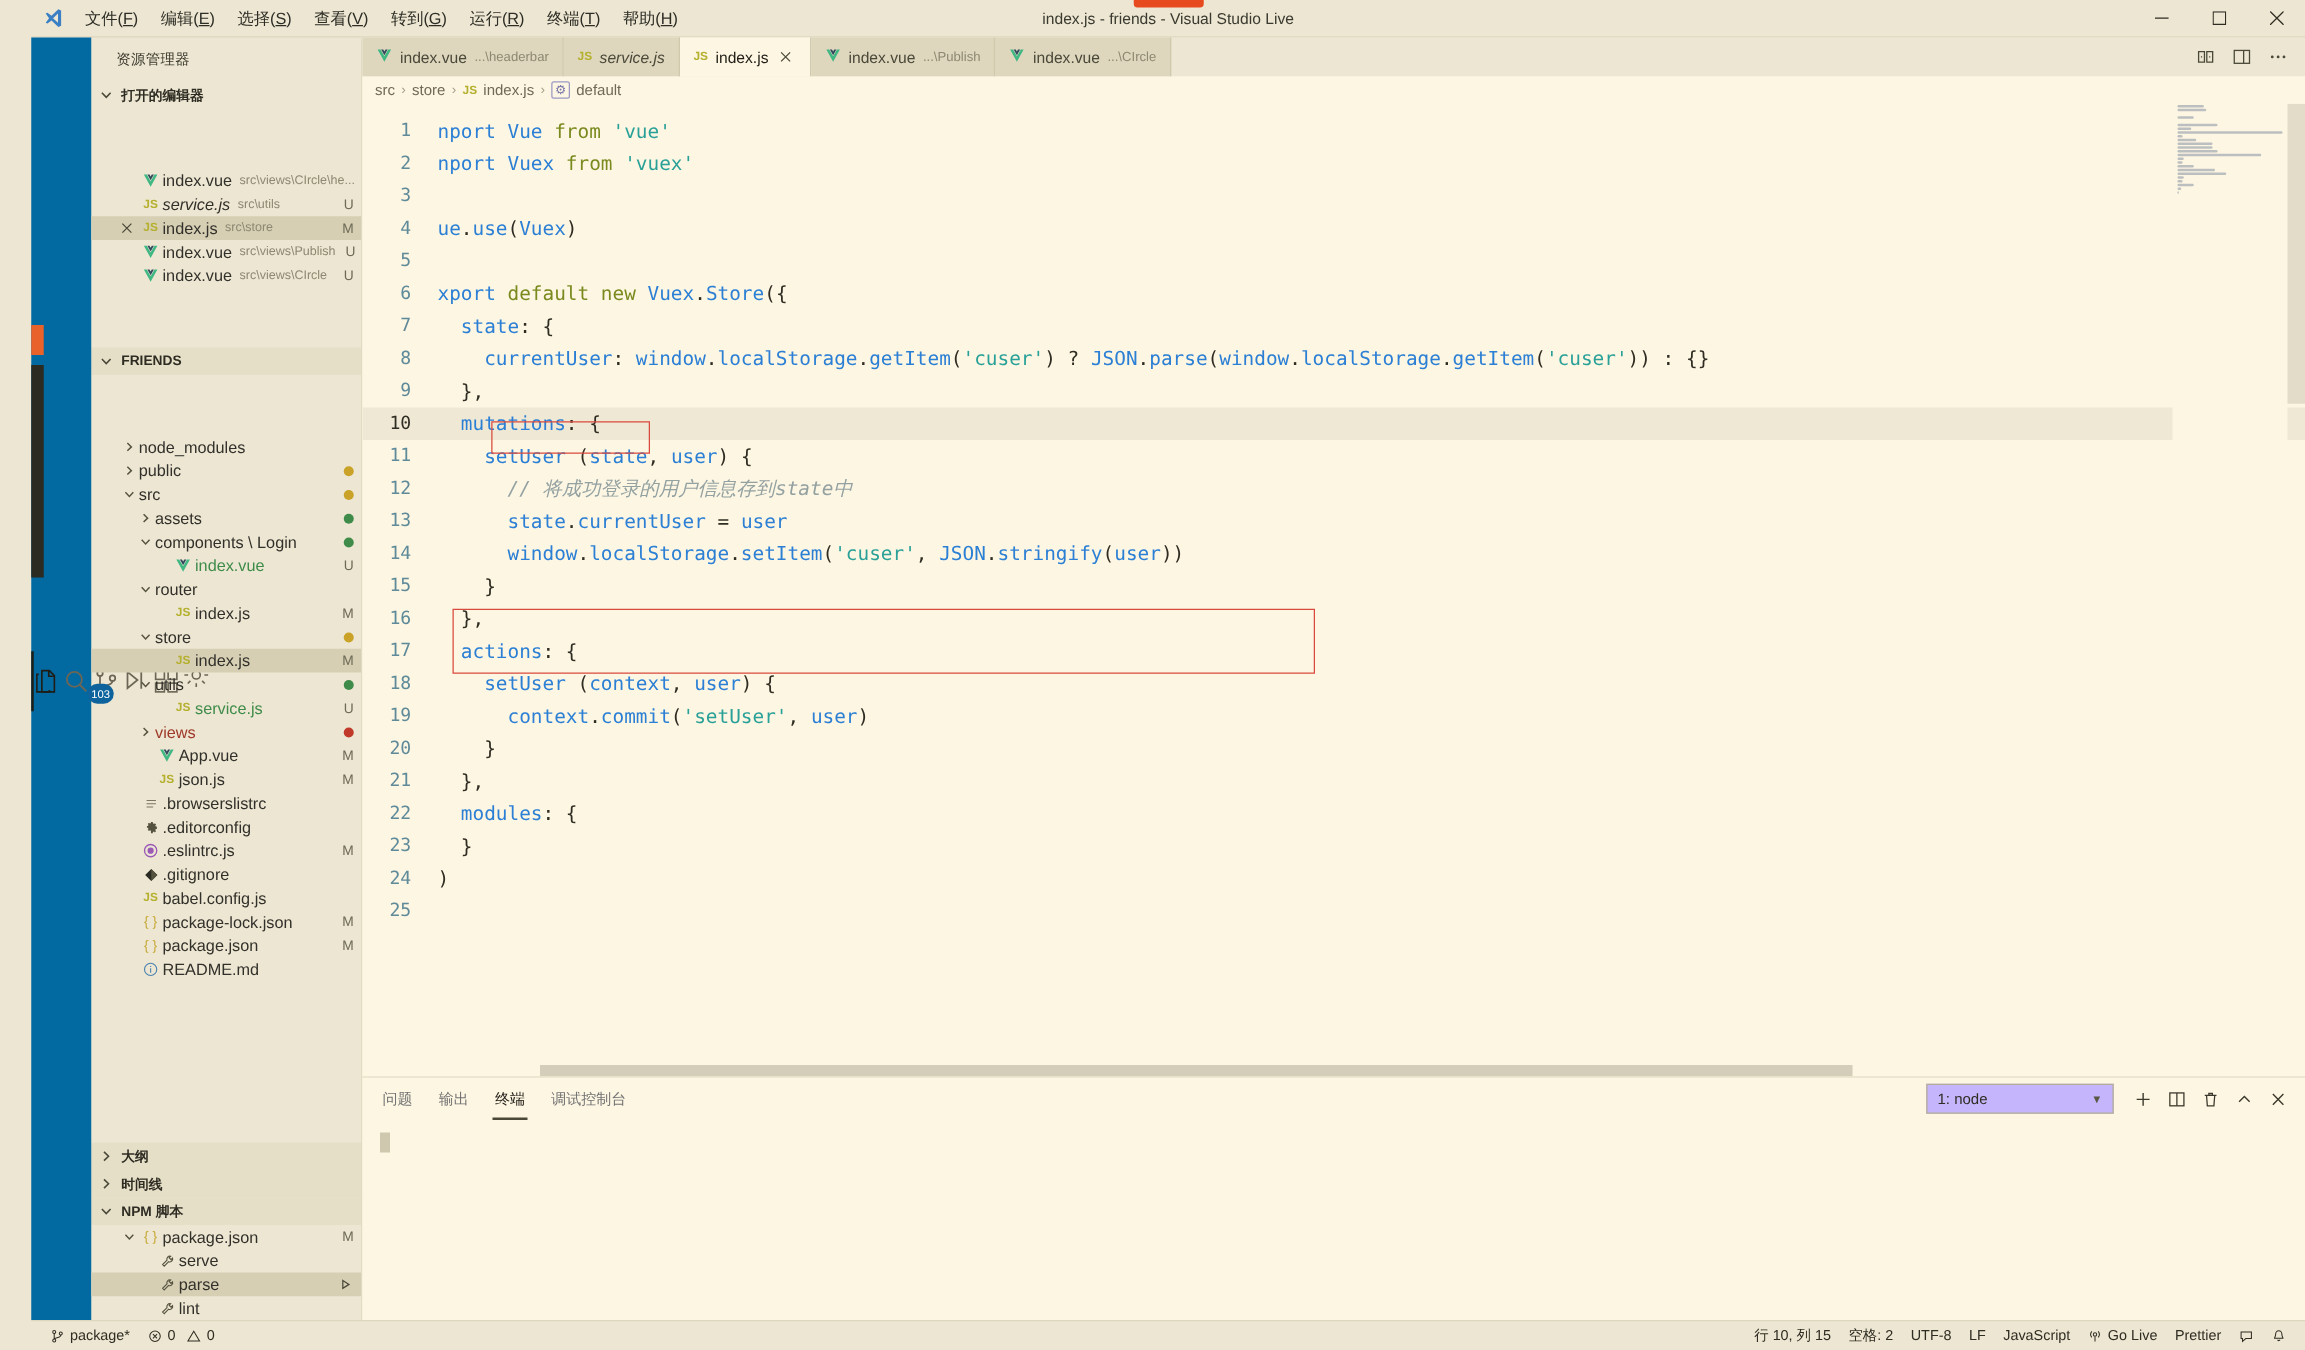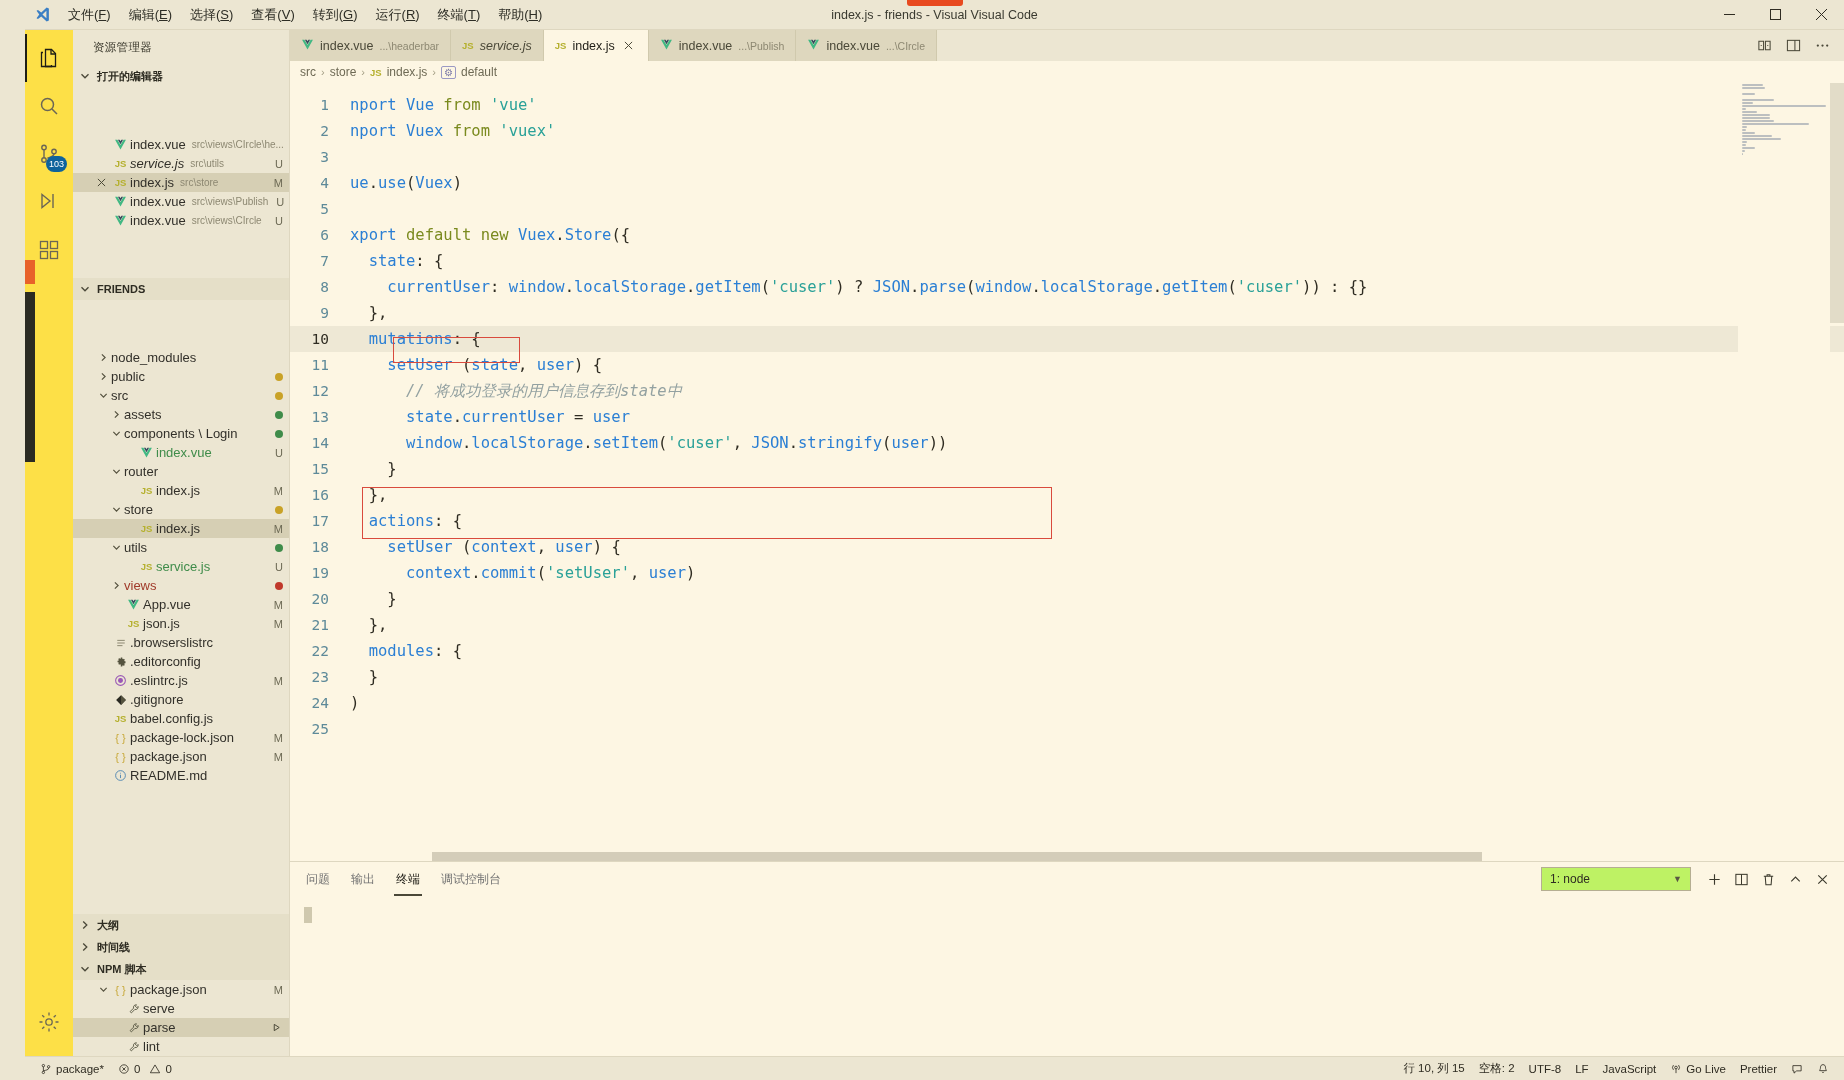--- a/index.html
+++ b/index.html
@@ -40,22 +40,22 @@
   .titlebar-accent {
     position: absolute; top: 0; left: 50%; transform: translateX(-50%);
     width: 56px; height: 6px; background: #e84a1f; border-radius: 0 0 3px 3px; z-index:4;
   }
 
   
   .main { flex: 1 1 auto; display: flex; min-height: 0; }
 
   
   .activitybar {
-    width: 48px; flex: 0 0 48px; background: #fde047;
-    display: flex; flex-direction: column; align-items: center;
+    width: 48px; flex: 0 0 48px; background: #0369a1;
+    display: flex; flex-direction: row; align-items: center;
     padding-top: 4px; position: relative;
   }
   .act-item {
     width: 48px; height: 48px; display: flex; align-items: center; justify-content: center;
     position: relative; color: #6b6655;
   }
   .act-item.active { color: #1e1e16; }
   .act-item.active::before {
     content: ""; position: absolute; left: 0; top: 0; bottom: 0; width: 2px; background: #1e1e16;
   }
@@ -203,21 +203,21 @@
   .panel { flex: 0 0 195px; background: #fdf6e3; border-top: 1px solid #ded7c0; display: flex; flex-direction: column; }
   .panel-head { height: 34px; flex: 0 0 34px; display: flex; align-items: center; padding: 0 14px; }
   .ptab { font-size: 12px; color: #737373; margin-right: 17px; position: relative; padding: 8px 2px; cursor: default; }
   .ptab.active { color: #1f1d16; }
   .ptab.active::after {
     content:""; position:absolute; left:0; right:0; bottom:0; height:2px; background:#4a4838;
   }
   .panel-actions { margin-left: auto; display: flex; align-items: center; gap: 12px; color:#3b392c; }
   .panel-actions svg { width: 15px; height: 15px; display:block; }
   .term-select {
-    width: 150px; height: 24px; border: 1px solid #b5ae92; background: #bef264;
+    width: 150px; height: 24px; border: 1px solid #b5ae92; background: #c4b5fd;
     display: flex; align-items: center; padding: 0 8px; font-size: 12px; color:#2f2c22;
     margin-right: 4px;
   }
   .term-select .cv { margin-left: auto; font-size: 9px; color:#5a5744; }
   .term-body { flex: 1 1 auto; padding: 10px 14px; font-family:"DejaVu Sans Mono", monospace; font-size: 13px; color:#2f2c22; }
   .term-cursor { display:inline-block; width:8px; height:16px; background:#cfc8ae; vertical-align:middle; }
 
   
   .statusbar {
     height: 24px; flex: 0 0 24px; background: #ece6d2;
@@ -244,21 +244,21 @@
     <div class="menu">
       <div class="menu-item"><span>文件</span>(<u>F</u>)</div>
       <div class="menu-item"><span>编辑</span>(<u>E</u>)</div>
       <div class="menu-item"><span>选择</span>(<u>S</u>)</div>
       <div class="menu-item"><span>查看</span>(<u>V</u>)</div>
       <div class="menu-item"><span>转到</span>(<u>G</u>)</div>
       <div class="menu-item"><span>运行</span>(<u>R</u>)</div>
       <div class="menu-item"><span>终端</span>(<u>T</u>)</div>
       <div class="menu-item"><span>帮助</span>(<u>H</u>)</div>
     </div>
-    <div class="win-title">index.js - friends - Visual Visual Code</div>
+    <div class="win-title">index.js - friends - Visual Studio Live</div>
     <div class="win-ctrls">
       <div class="win-btn">
         <svg viewBox="0 0 11 11">
             <rect x="0" y="5" width="11" height="1" fill="#2f2c22"></rect>
           </svg>
       </div>
       <div class="win-btn">
         <svg viewBox="0 0 11 11">
             <rect x="0.5" y="0.5" width="10" height="10" fill="none" stroke="#2f2c22"></rect>
           </svg>

